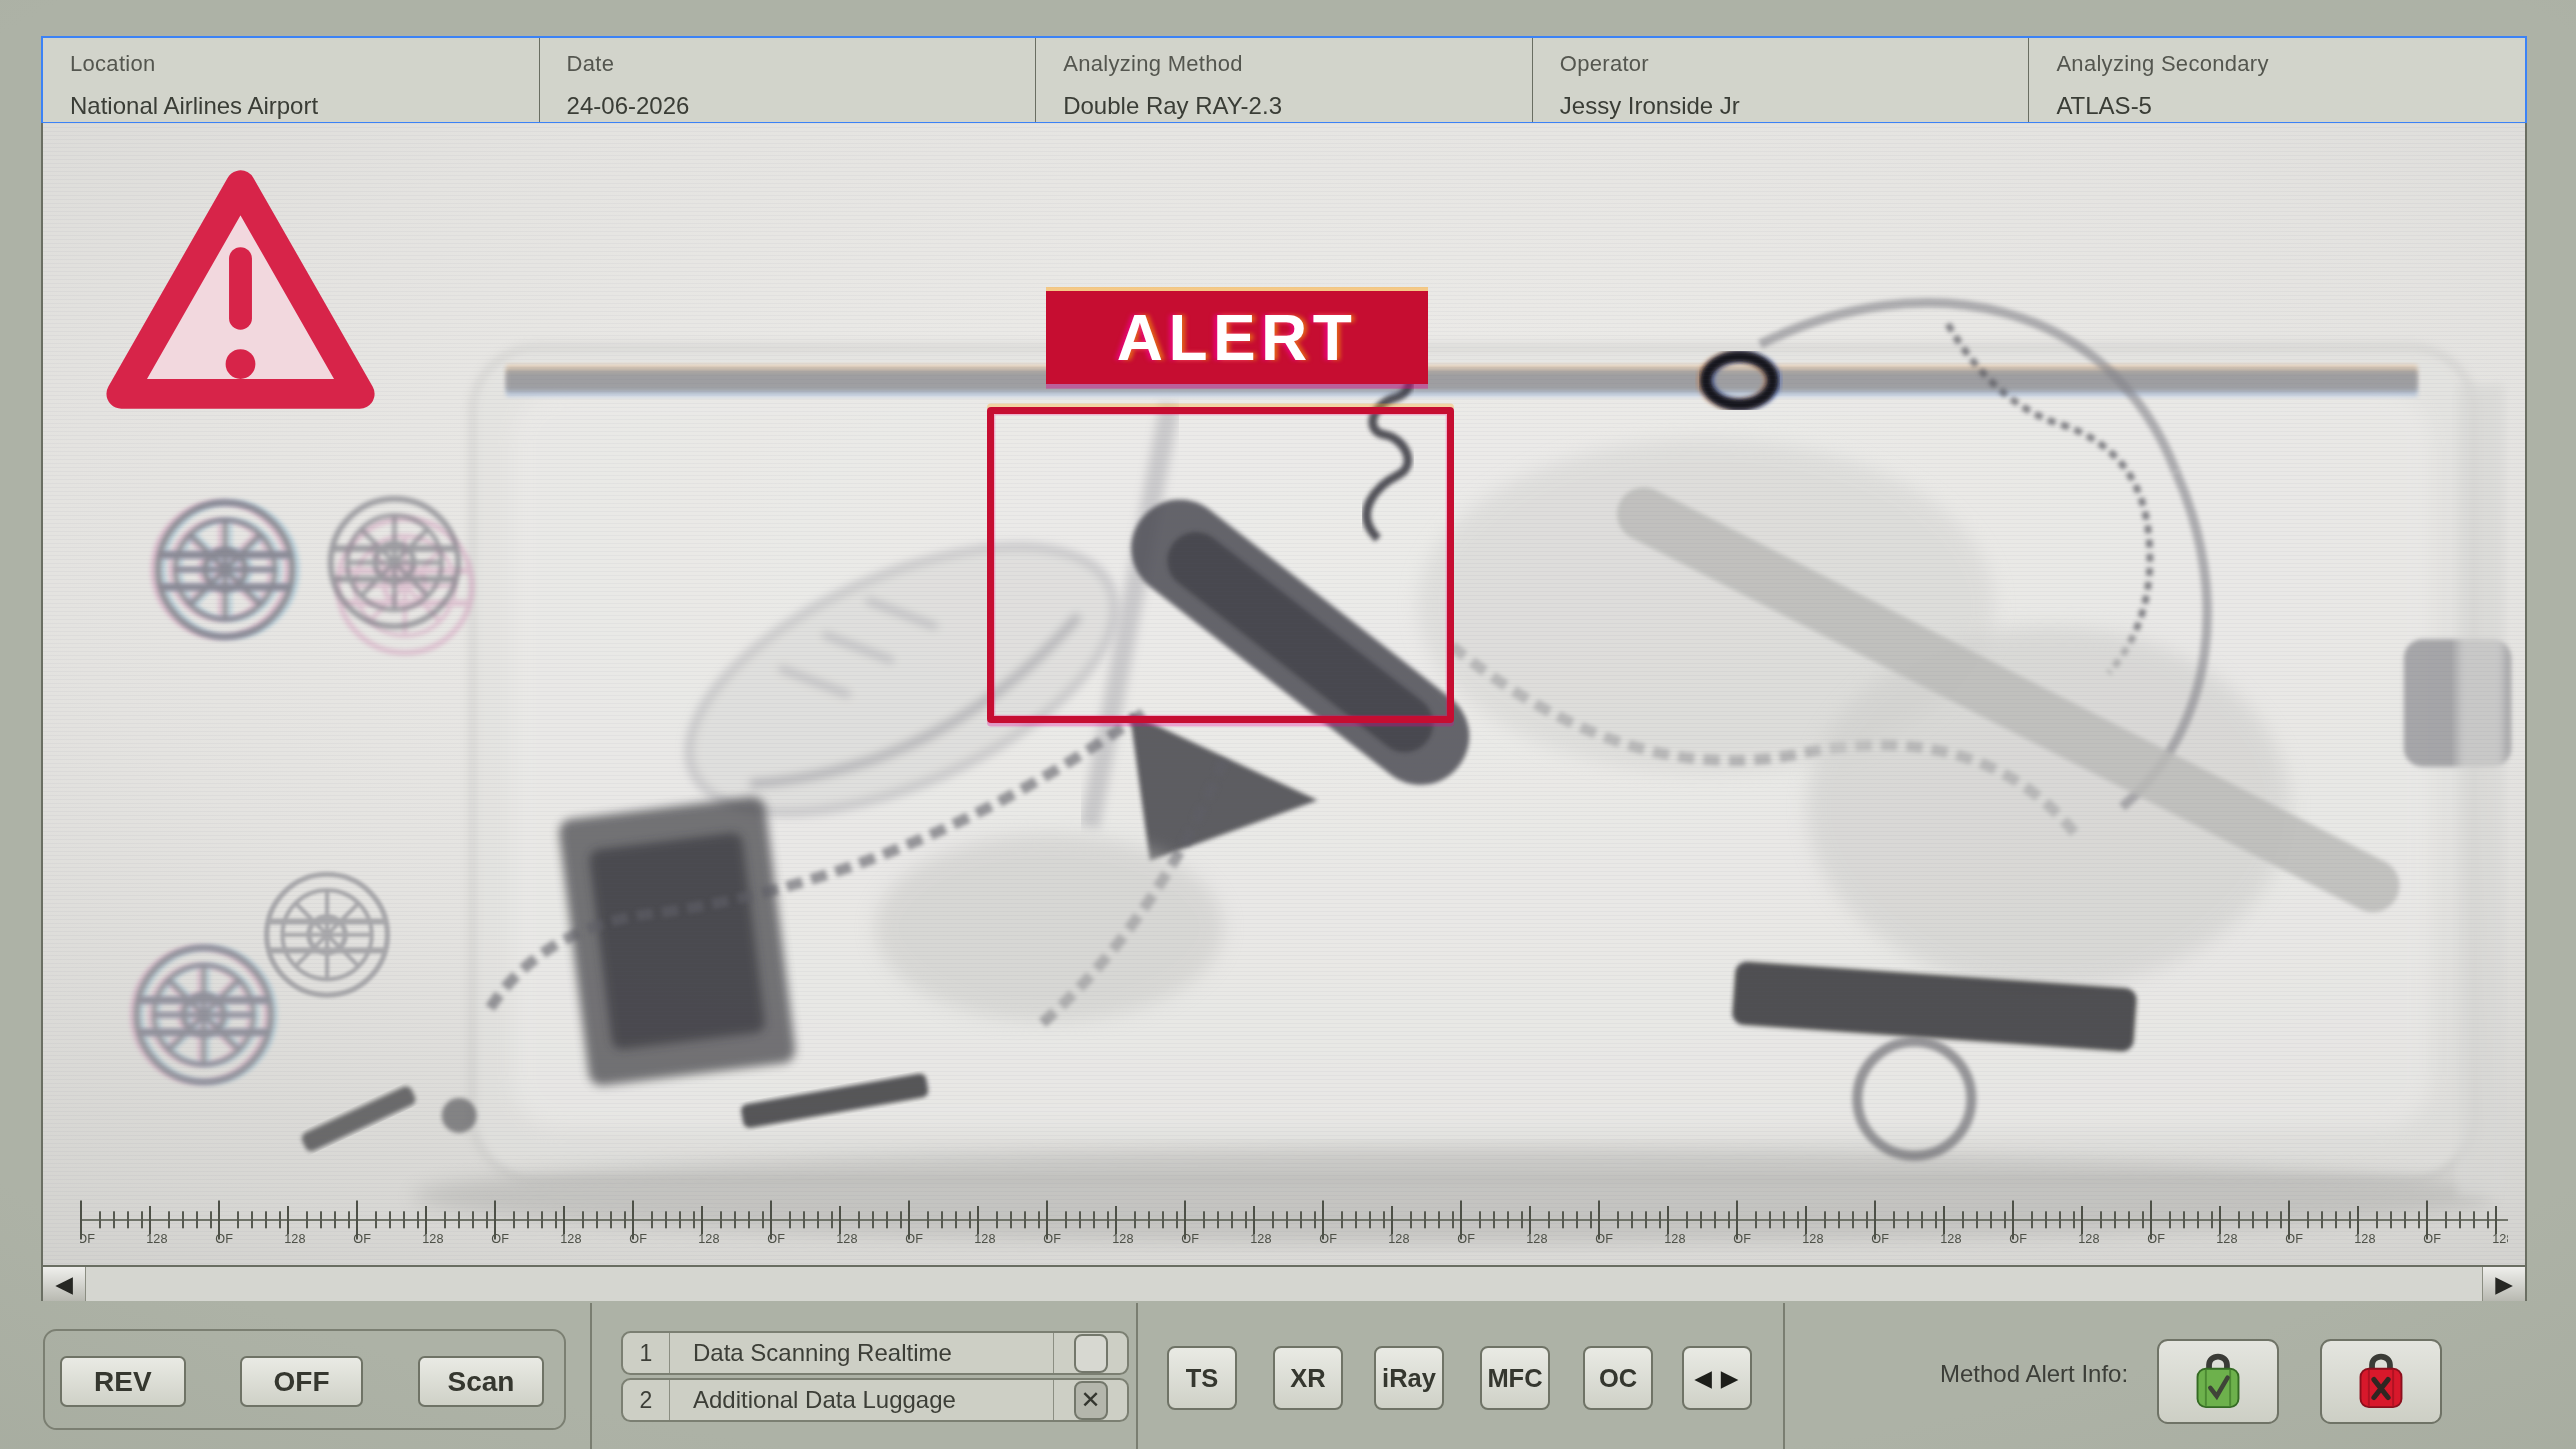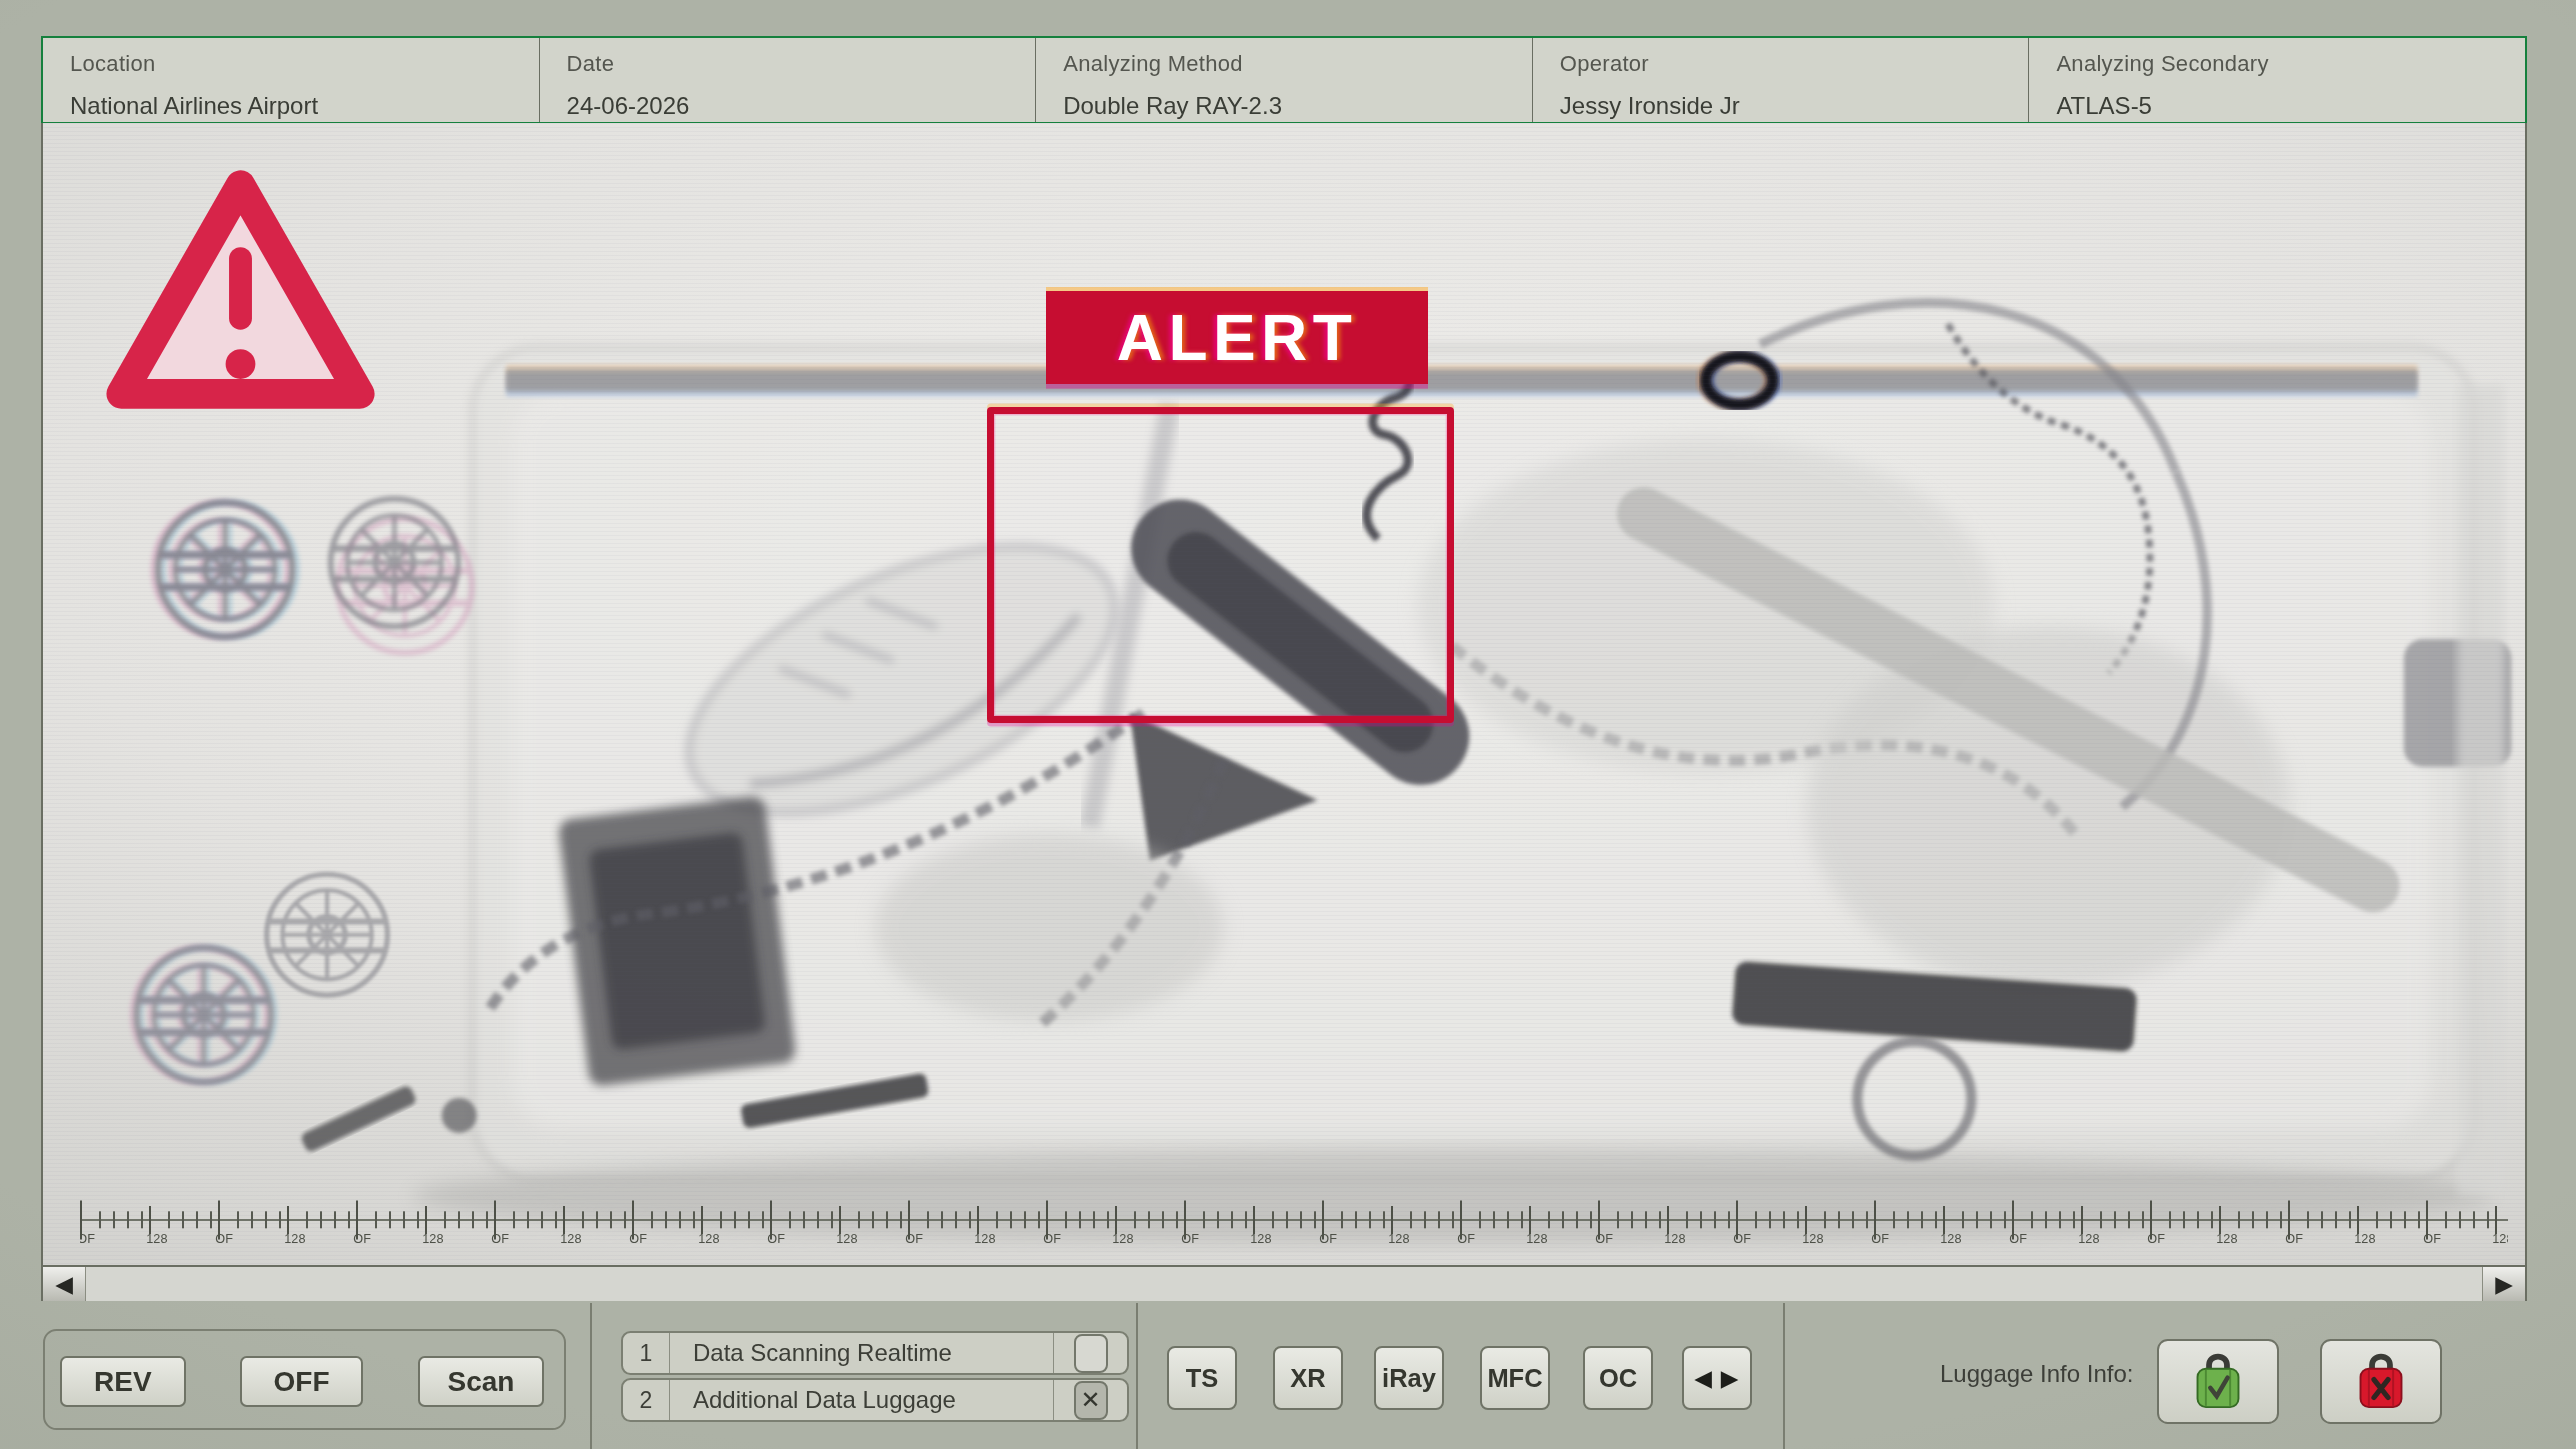--- a/index.html
+++ b/index.html
@@ -2,21 +2,21 @@
 <html style="font-size:10.7px"><head>
 <meta charset="utf-8">
 <style>
   html,body{margin:0;padding:0;width:2576px;height:1449px;overflow:hidden;
     font-family:"Liberation Sans","DejaVu Sans",sans-serif;
     background:radial-gradient(120% 110% at 50% 42%, #adb2a6 55%, #9aa092 100%);}
   *{box-sizing:border-box;}
 
   
   .header{position:absolute;left:41px;top:36px;width:2486px;height:88px;
-    display:flex;border:2px solid #15803d;background:#d2d4cb;}
+    display:flex;border:2px solid #3b82f6;background:#d2d4cb;}
   .hcell{flex:1 1 0;border-right:1.3px solid #6a6e62;padding:13.4px 0 0 27px;}
   .hcell:last-child{border-right:none;}
   .hlabel{font-size:22px;color:#54564f;letter-spacing:0.3px;}
   .hvalue{font-size:24px;color:#3a3d36;margin-top:15px;}
 
   
   .viewport{position:absolute;left:41px;top:123px;width:2486px;height:1178px;
     border:2px solid #6a6e62;border-top:none;
     background:radial-gradient(115% 95% at 52% 36%, #f0efec 0%, #e4e3e0 45%, #c7c7c3 100%);}
   .xray{position:absolute;left:0;top:0;width:2482px;height:1142px;}
@@ -438,21 +438,21 @@
   </div>
 </div>
 
 <div class="btn mode-btn m0">TS</div>
 <div class="btn mode-btn m1">XR</div>
 <div class="btn mode-btn m2">iRay</div>
 <div class="btn mode-btn m3">MFC</div>
 <div class="btn mode-btn m4">OC</div>
 <div class="btn mode-btn pager">◀ ▶</div>
 
-<div class="lug-label">Luggage Info Info:</div>
+<div class="lug-label">Method Alert Info:</div>
 
 <div class="lug-btn lug-ok">
   <svg viewBox="0 0 100 100">
     <path d="M36 32 v-8 a14 13 0 0 1 28 0 v8" fill="none" stroke="#3a3b36" stroke-width="9"></path>
     <rect x="18" y="30" width="64" height="60" rx="13" fill="#6db14c" stroke="#356b24" stroke-width="3"></rect>
     <line x1="31" y1="32" x2="31" y2="88" stroke="#4c8a33" stroke-width="3"></line>
     <line x1="69" y1="32" x2="69" y2="88" stroke="#4c8a33" stroke-width="3"></line>
     <path d="M38 60 L48 73 L65 44" fill="none" stroke="#3f4438" stroke-width="7" stroke-linecap="round"></path>
   </svg>
 </div>

